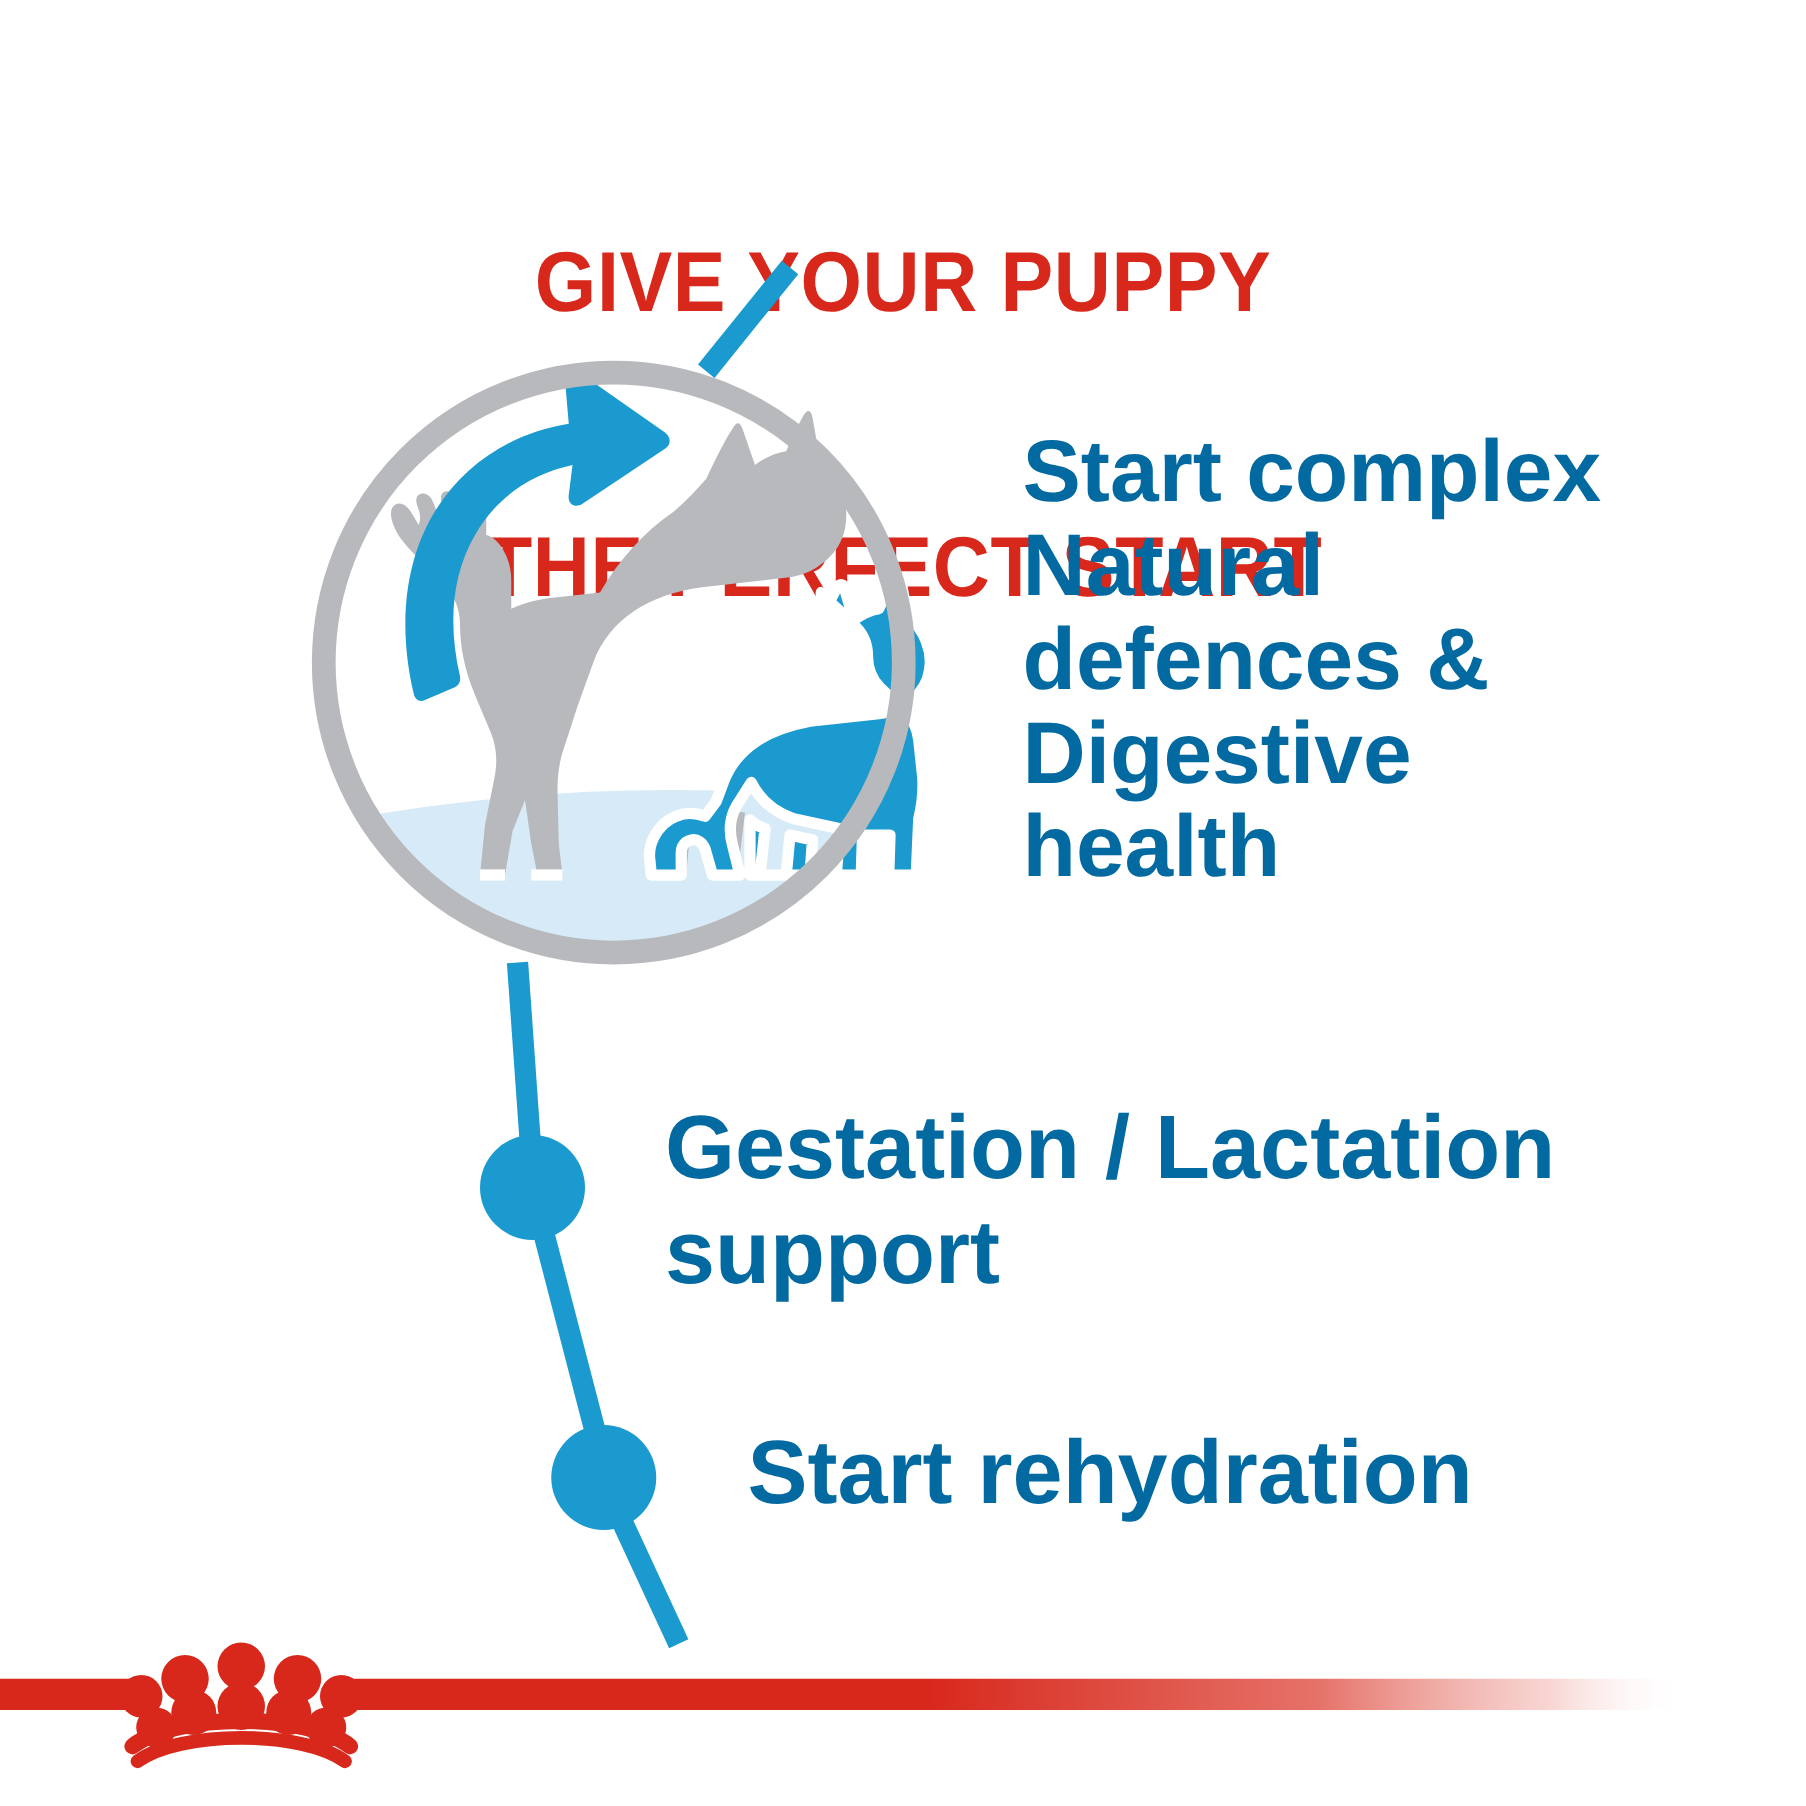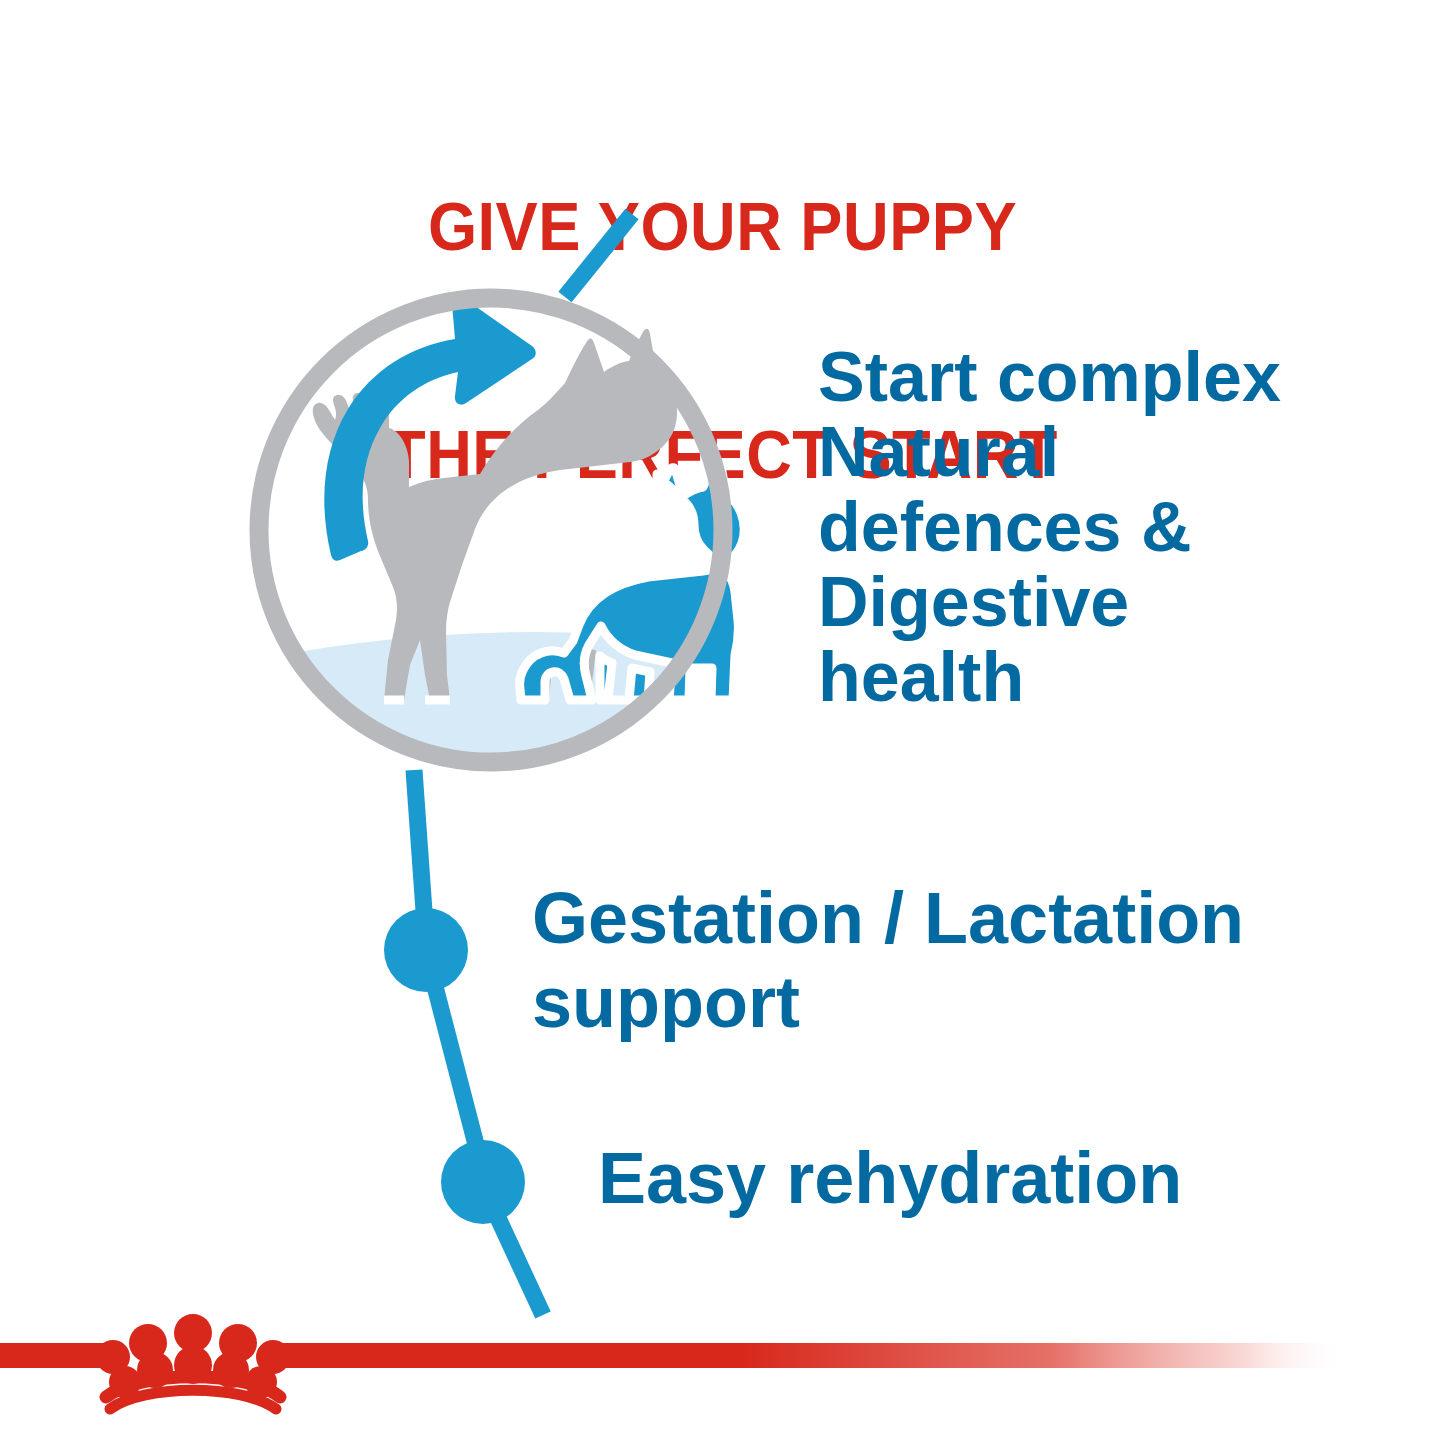--- a/index.html
+++ b/index.html
@@ -267,15 +267,15 @@
 
   <div class="btext" id="bullet-1">Start complex
 Natural
 defences &amp;
 Digestive
 health</div>
 
   <div class="btext" id="bullet-2">Gestation / Lactation
 support</div>
 
-  <div class="btext" id="bullet-3">Easy rehydration</div>
+  <div class="btext" id="bullet-3">Start rehydration</div>
 
 </div>
 
 </body></html>

